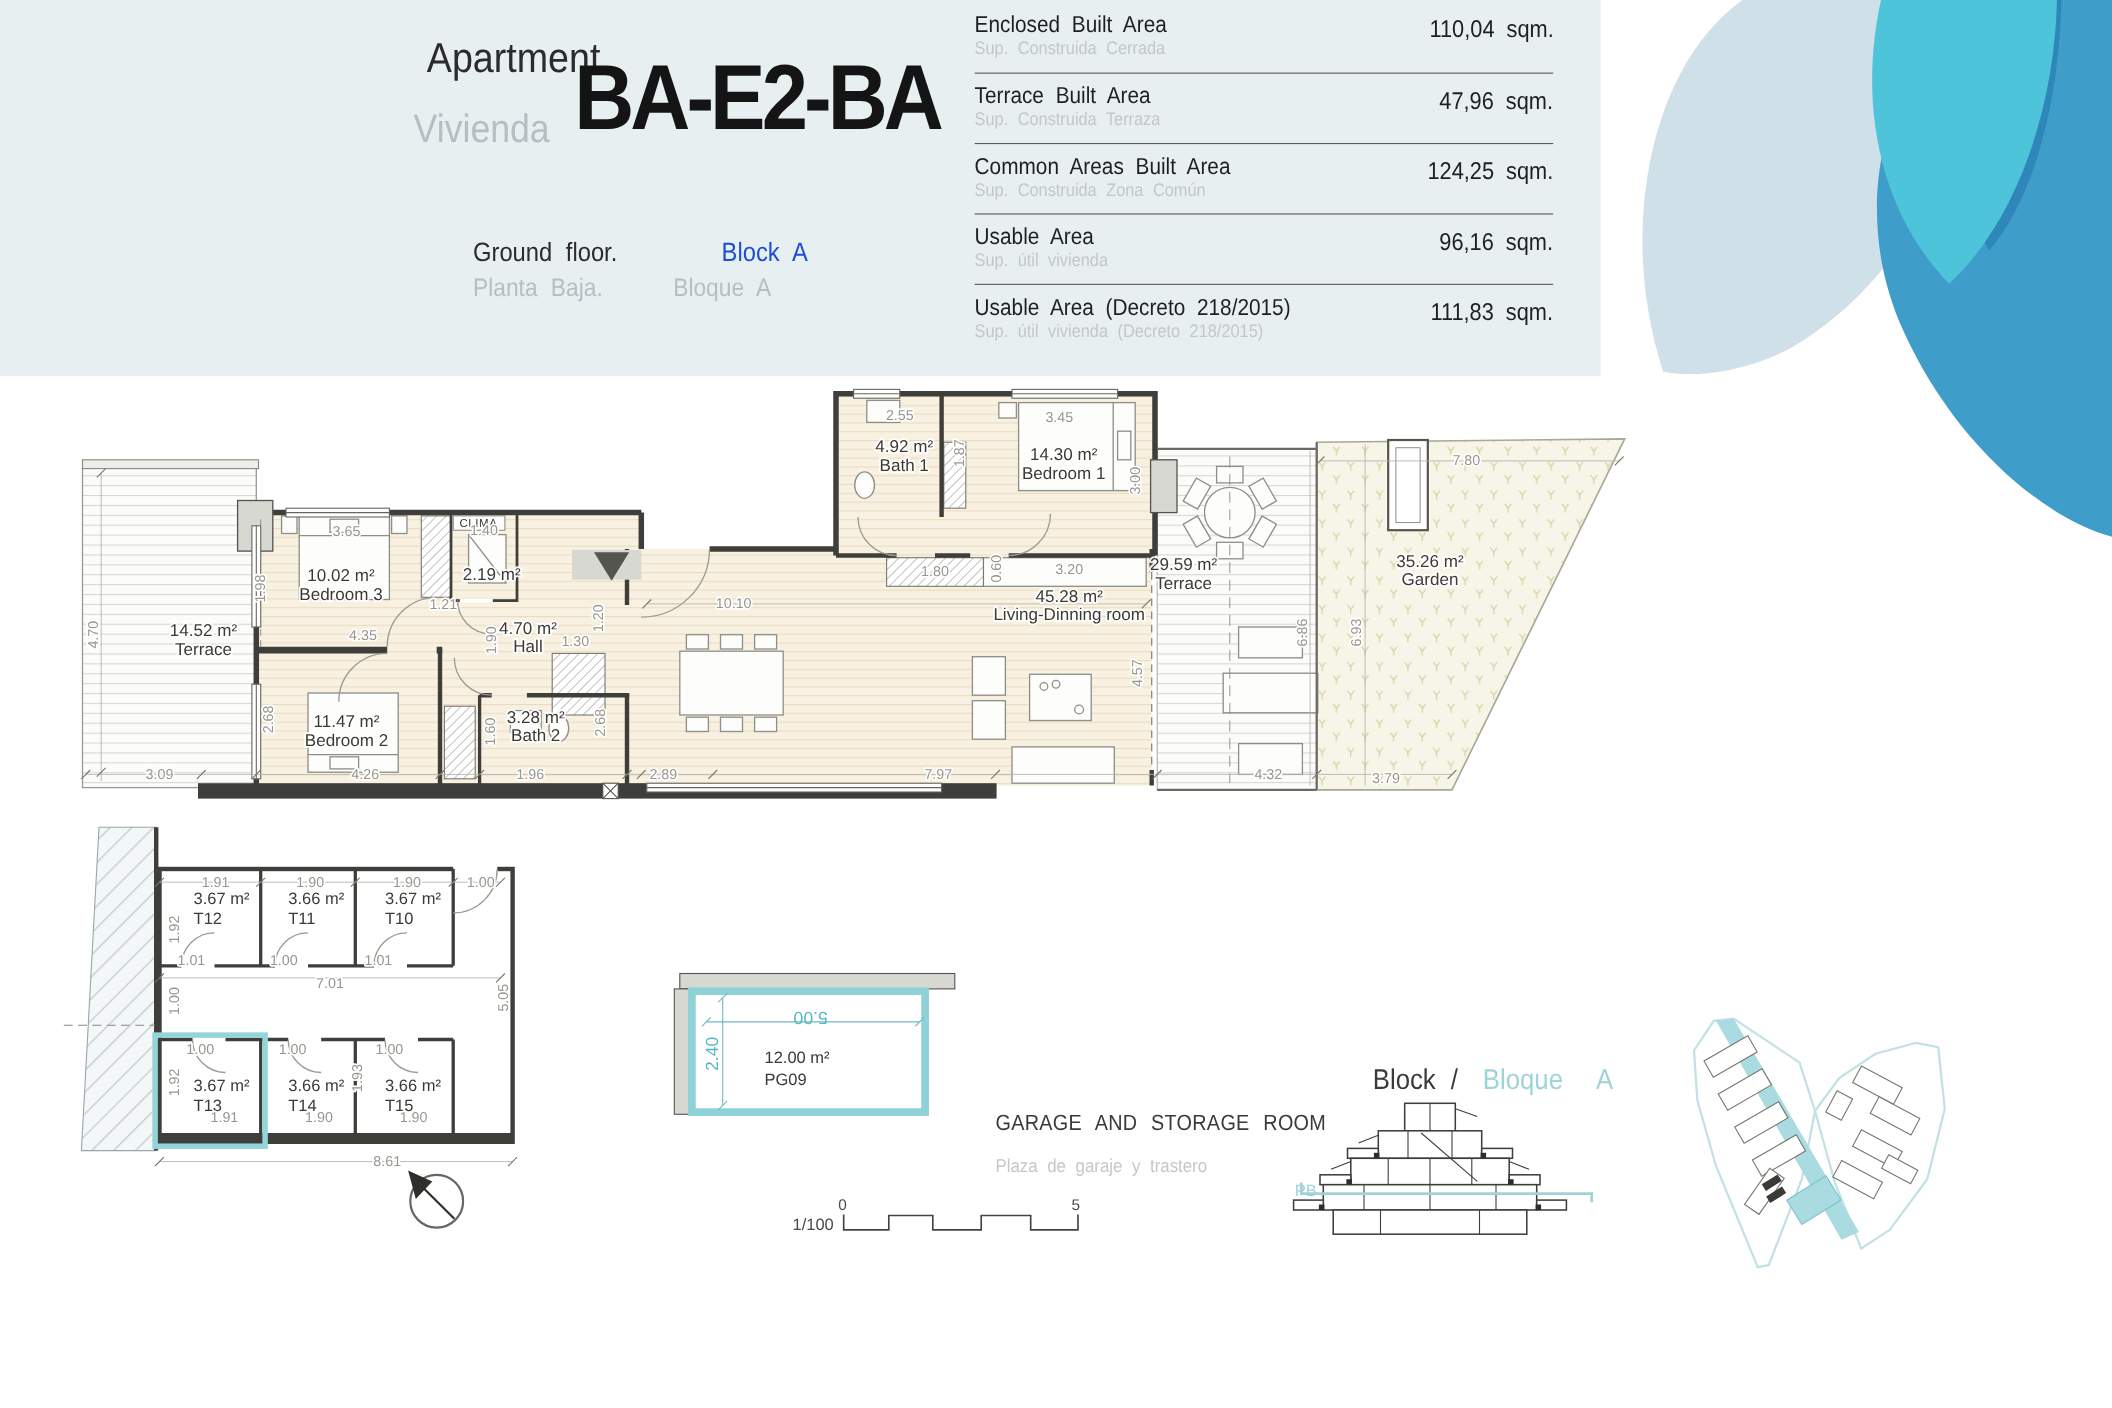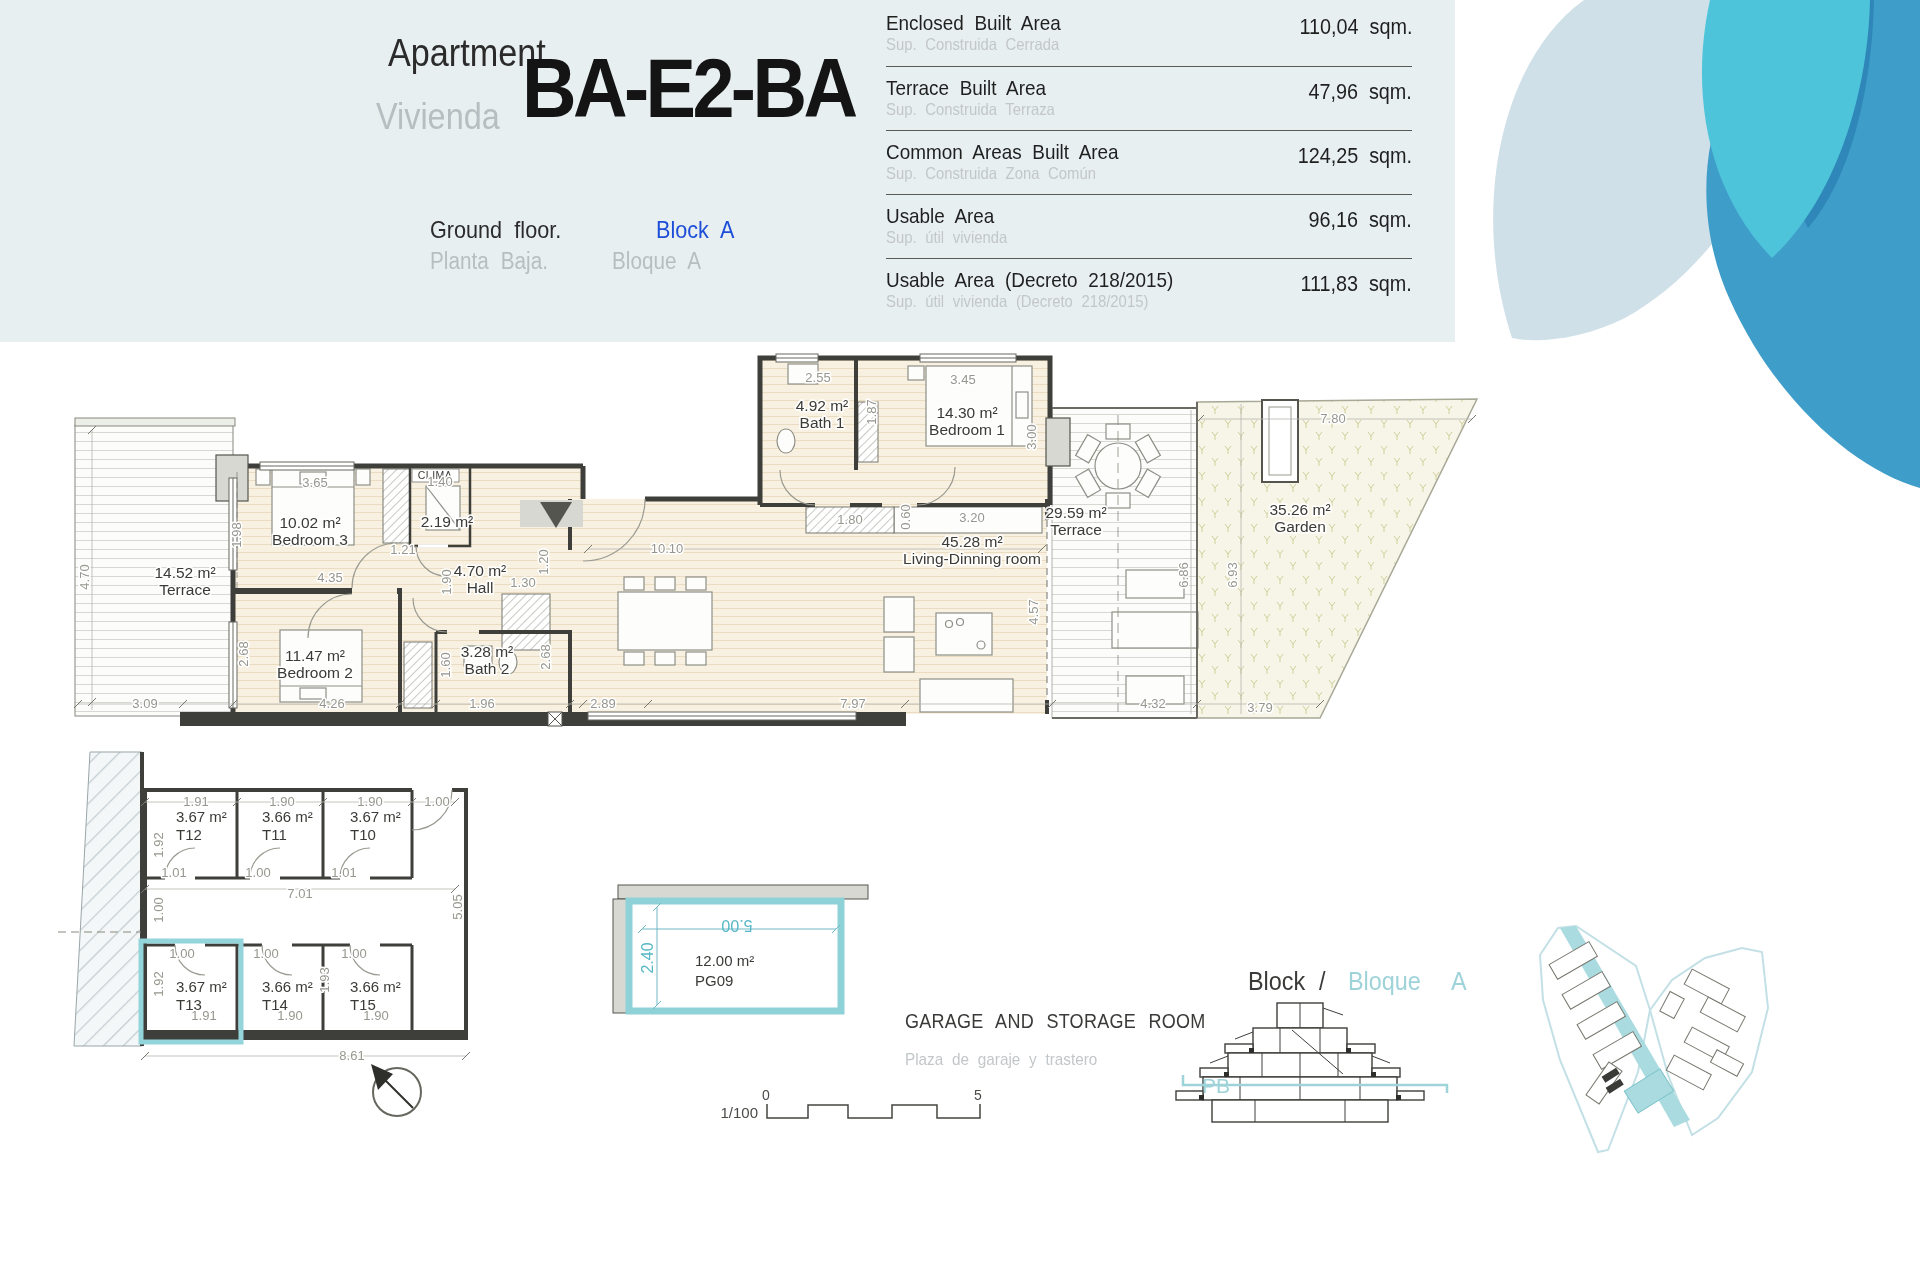--- a/index.html
+++ b/index.html
@@ -28,21 +28,21 @@
   .at-value{font-size:22px;color:#1f1f1f;padding-top:3px;word-spacing:6px;white-space:nowrap;}
 
   
   .garage-caption{left:905px;top:1010px;}
   .garage-caption .l1{font-size:20px;color:#3a3a38;word-spacing:8px;letter-spacing:.3px;}
   .garage-caption .l2{font-size:17px;color:#c3c7c9;word-spacing:5px;margin-top:17px;}
   .section-title{left:1200px;top:966px;font-size:26px;white-space:nowrap;margin-left:48px;}
   .section-title .dark{color:#3a3a38;word-spacing:8px;}
   .section-title .teal{color:#9fd3da;}
   .section-title .sp1{margin-left:14px;} .section-title .sp2{margin-left:22px;}
-  .pb-label{left:1202px;top:1074px;font-size:21px;color:#9fd3da;}
+  .pb-label{left:1177px;top:1074px;font-size:15px;color:#9fd3da;}
 
   
   text{font-family:"Liberation Sans", sans-serif;}
   .dim{font-size:13px;fill:#97978f;text-anchor:middle;paint-order:stroke;stroke:#ffffff;stroke-width:3px;stroke-linejoin:round;}
   .room-area,.room-name{font-size:15.5px;fill:#3a3a36;text-anchor:middle;paint-order:stroke;stroke:rgba(255,255,255,.9);stroke-width:3.5px;stroke-linejoin:round;}
   .st-label{font-size:15px;fill:#3a3a36;text-anchor:start;paint-order:stroke;stroke:rgba(255,255,255,.9);stroke-width:3px;stroke-linejoin:round;}
   .teal-dim{font-size:16px;fill:#56b7c6;text-anchor:middle;}
   .garage-text{font-size:15px;fill:#3a3a36;text-anchor:start;}
   .scale-num{font-size:14px;fill:#4a4a46;text-anchor:middle;}
   .scale-frac{font-size:15px;fill:#4a4a46;text-anchor:end;}

